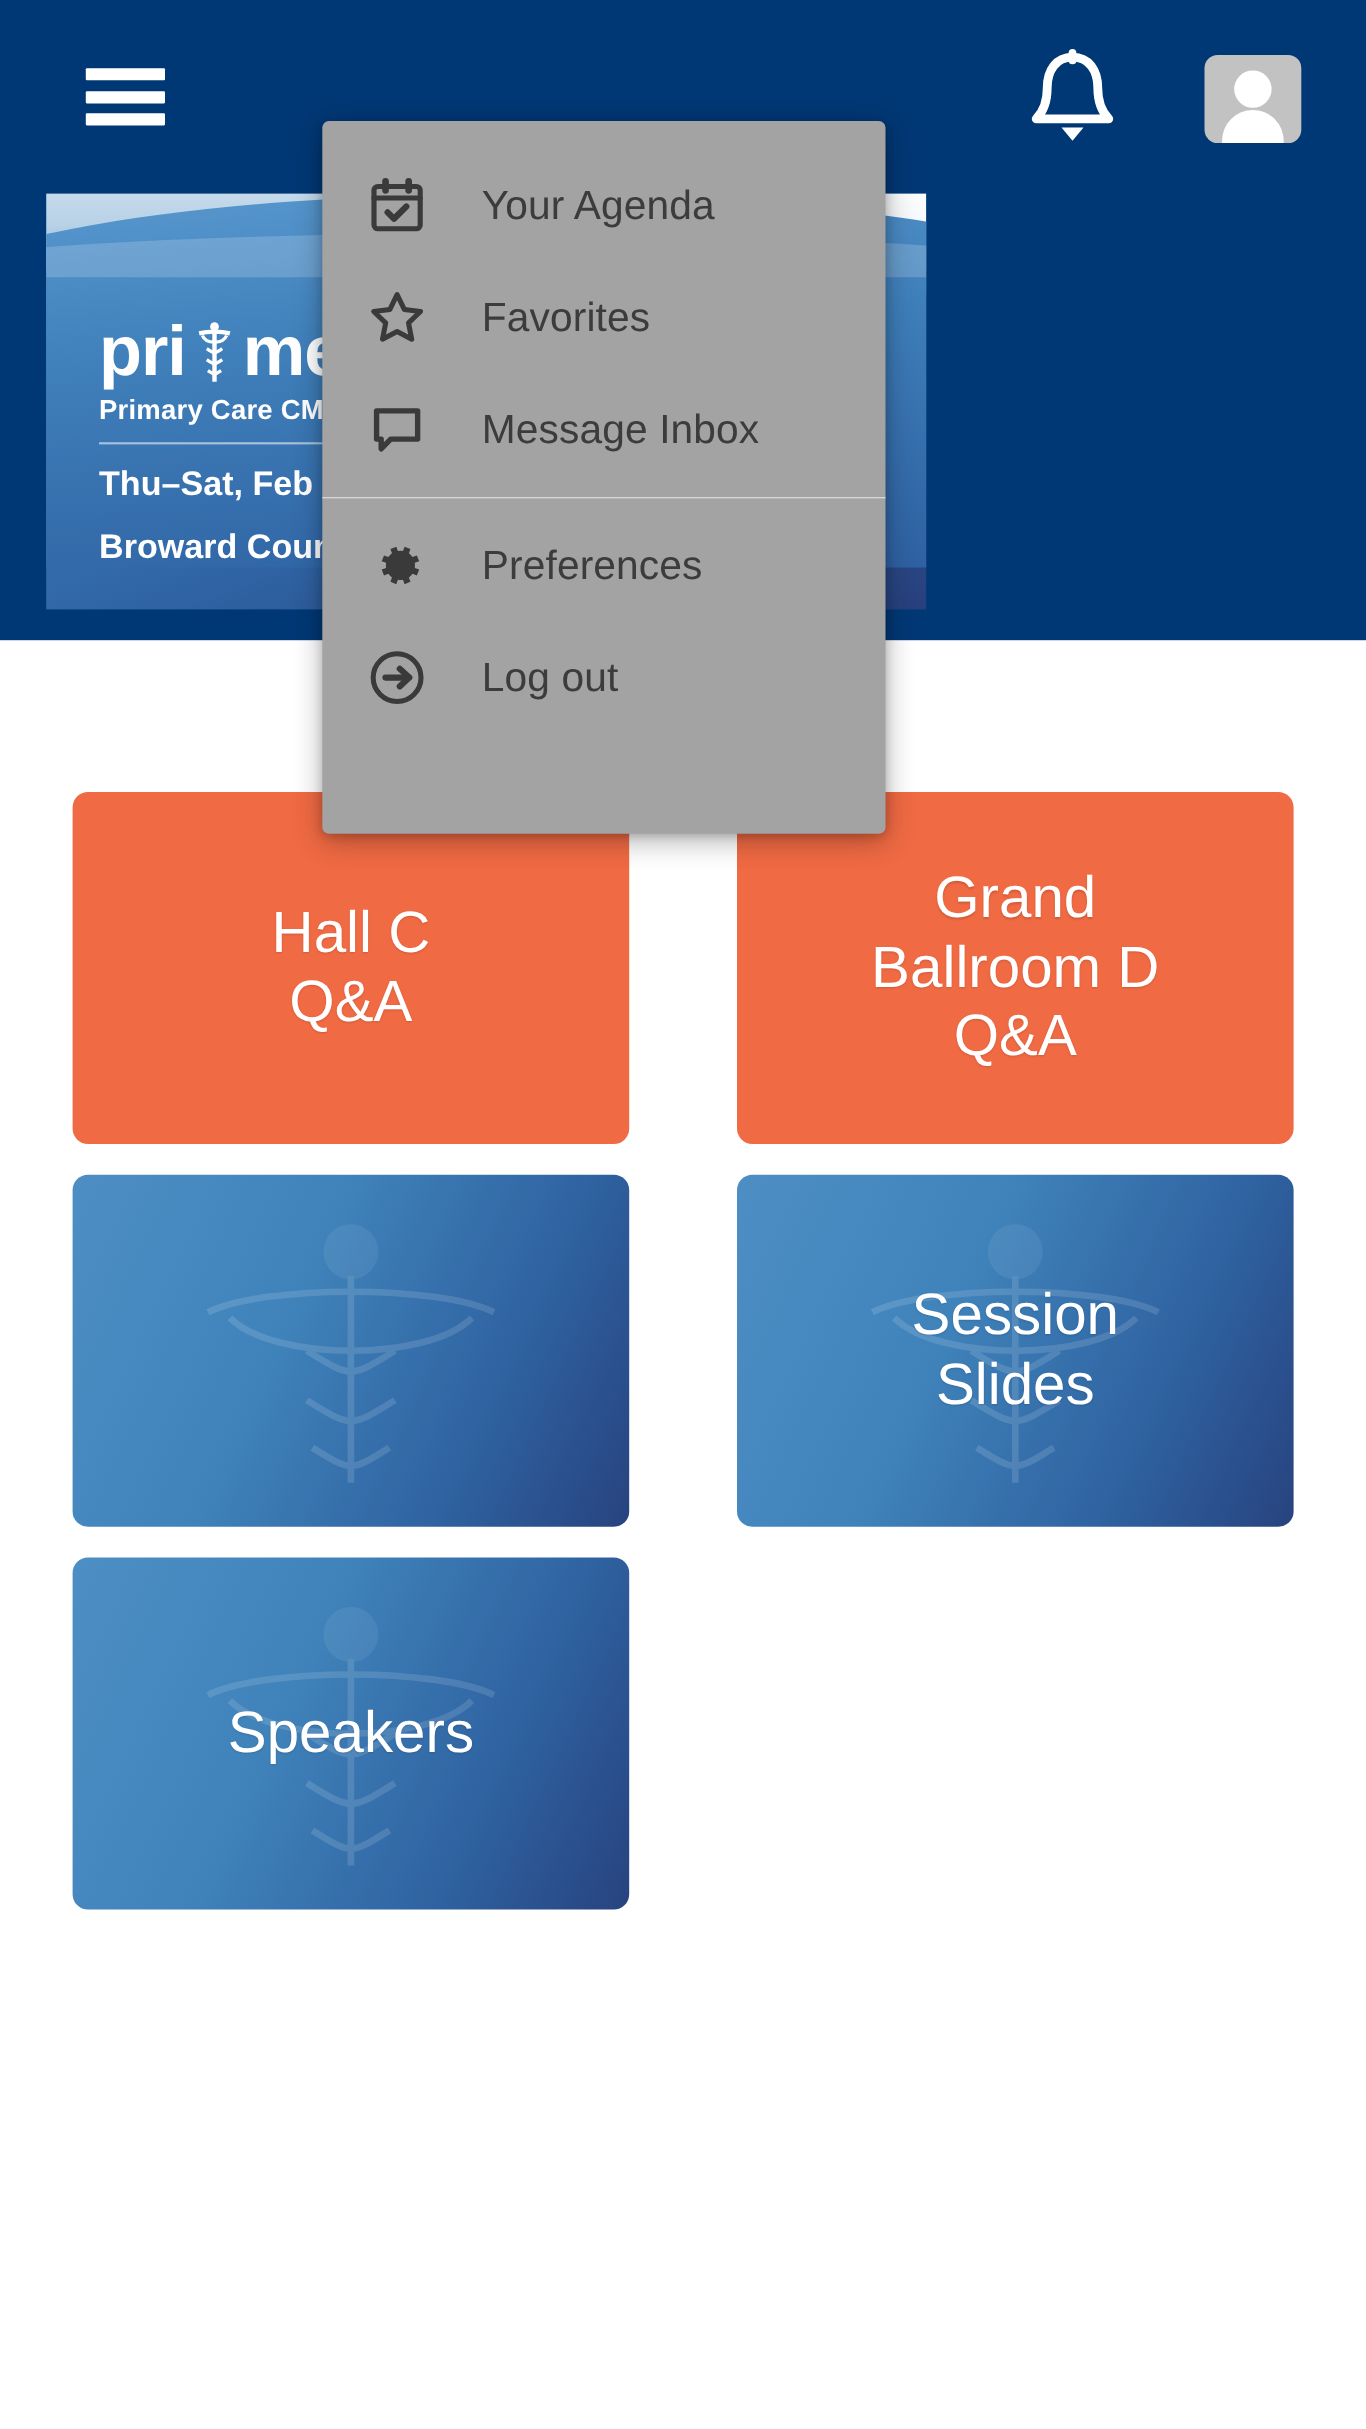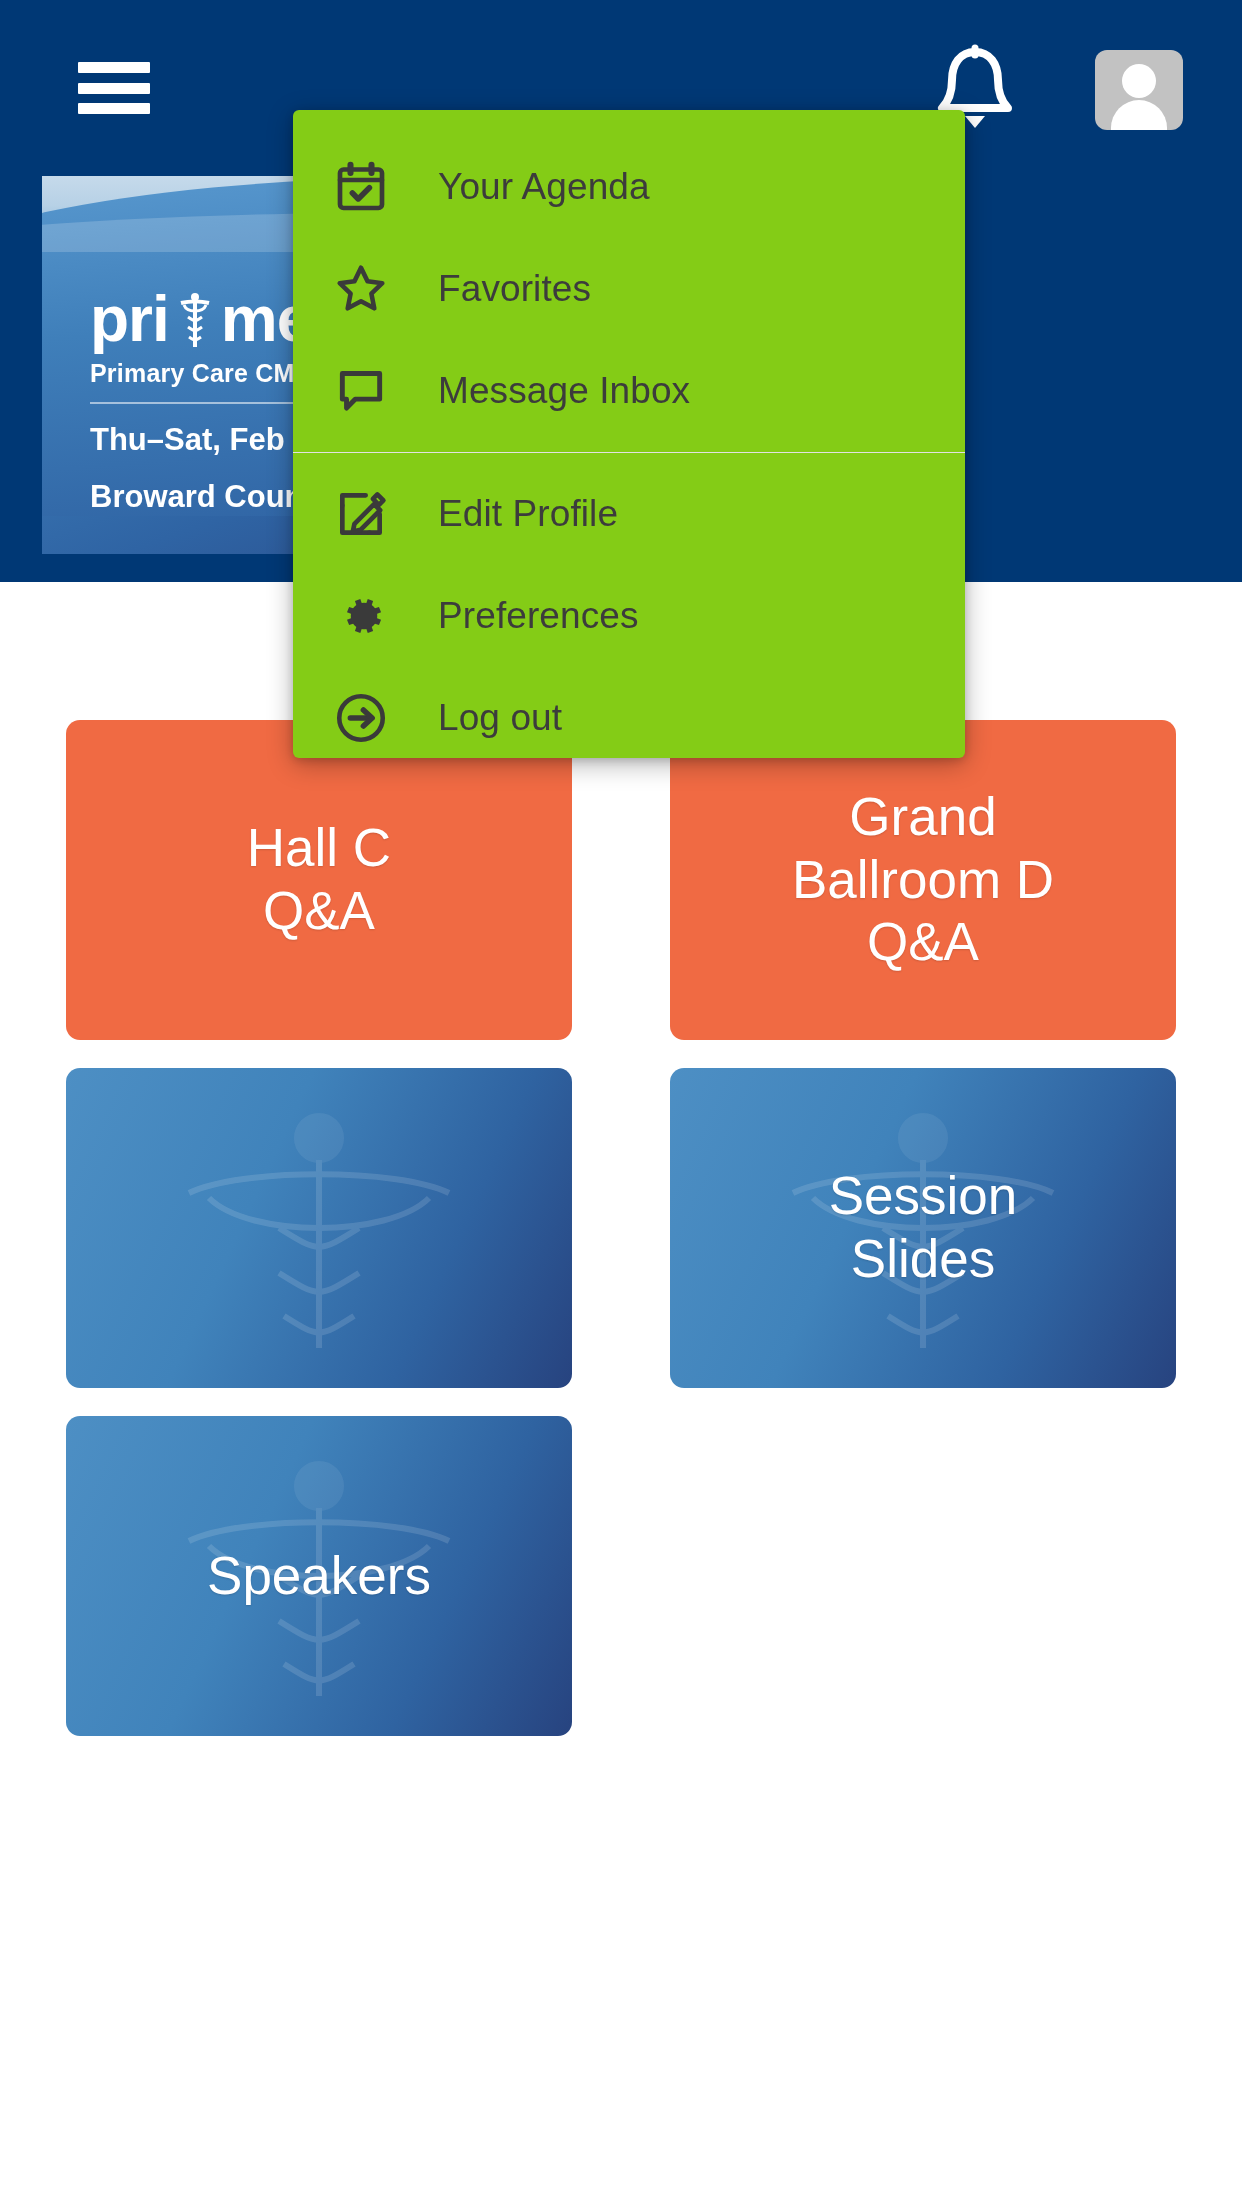--- a/index.html
+++ b/index.html
@@ -101,22 +101,22 @@
     margin-top:14px; width:430px; height:2px; background:rgba(255,255,255,0.55);
   }
   .banner-dates {
     margin-top:16px; color:#ffffff; font-size:31px; font-weight:700;
     line-height:1.32; white-space:nowrap;
   }
 
   
   .menu {
     position:absolute; left:293px; top:110px;
-    width: 672px; height: 648px;
-    background:#84cc16;
+    width: 512px; height: 648px;
+    background:#a3a3a3;
     border-radius: 6px;
     box-shadow: 0 6px 26px rgba(0,0,0,0.30), 0 2px 8px rgba(0,0,0,0.16);
     z-index: 40;
     padding-top: 26px;
   }
   .menu-item {
     display:flex; align-items:center;
     height: 102px; padding-left: 37px;
     cursor:pointer;
   }
@@ -298,32 +298,20 @@
         <span class="mi-icon">
           <svg width="56" height="56" viewBox="0 0 24 24" fill="none" stroke="#3a3a3a" stroke-width="2.1" stroke-linejoin="round">
             <path d="M4 4.5h16v11H9.5L5.8 19.3V15.5H4z"></path>
           </svg>
         </span>
         <span class="mi-label">Message Inbox</span>
       </div>
       <div class="menu-divider"></div>
       <div class="menu-item">
         <span class="mi-icon">
-          <svg width="56" height="56" viewBox="0 0 24 24" fill="none" stroke="#3a3a3a" stroke-width="2" stroke-linecap="round" stroke-linejoin="round">
-            <path d="M4 8.4V20h11.6"></path>
-            <path d="M4 8.4V4h10"></path>
-            <path d="M15.6 20H20v-8"></path>
-            <path d="M9.2 16.2l8.4-8.4 2.6 2.6-8.4 8.4-3.3.7z"></path>
-            <path d="M17.1 5.5l1.9-1.9 2.6 2.6-1.9 1.9z"></path>
-          </svg>
-        </span>
-        <span class="mi-label">Edit Profile</span>
-      </div>
-      <div class="menu-item">
-        <span class="mi-icon">
           <svg width="56" height="56" viewBox="0 0 24 24" fill="#3a3a3a">
             <path d="M12 8.2a3.8 3.8 0 100 7.6 3.8 3.8 0 000-7.6zm0 5.6a1.8 1.8 0 110-3.6 1.8 1.8 0 010 3.6z"></path>
             <path d="M20.6 13.6l-1.7-.6a7 7 0 000-2l1.7-.6-.9-2.3-1.7.6a7 7 0 00-1.4-1.4l.6-1.7-2.3-.9-.6 1.7a7 7 0 00-2 0l-.6-1.7-2.3.9.6 1.7a7 7 0 00-1.4 1.4l-1.7-.6-.9 2.3 1.7.6a7 7 0 000 2l-1.7.6.9 2.3 1.7-.6a7 7 0 001.4 1.4l-.6 1.7 2.3.9.6-1.7a7 7 0 002 0l.6 1.7 2.3-.9-.6-1.7a7 7 0 001.4-1.4l1.7.6z"></path>
           </svg>
         </span>
         <span class="mi-label">Preferences</span>
       </div>
       <div class="menu-item">
         <span class="mi-icon">
           <svg width="58" height="58" viewBox="0 0 24 24" fill="none" stroke="#3a3a3a" stroke-width="1.9" stroke-linecap="round" stroke-linejoin="round">

